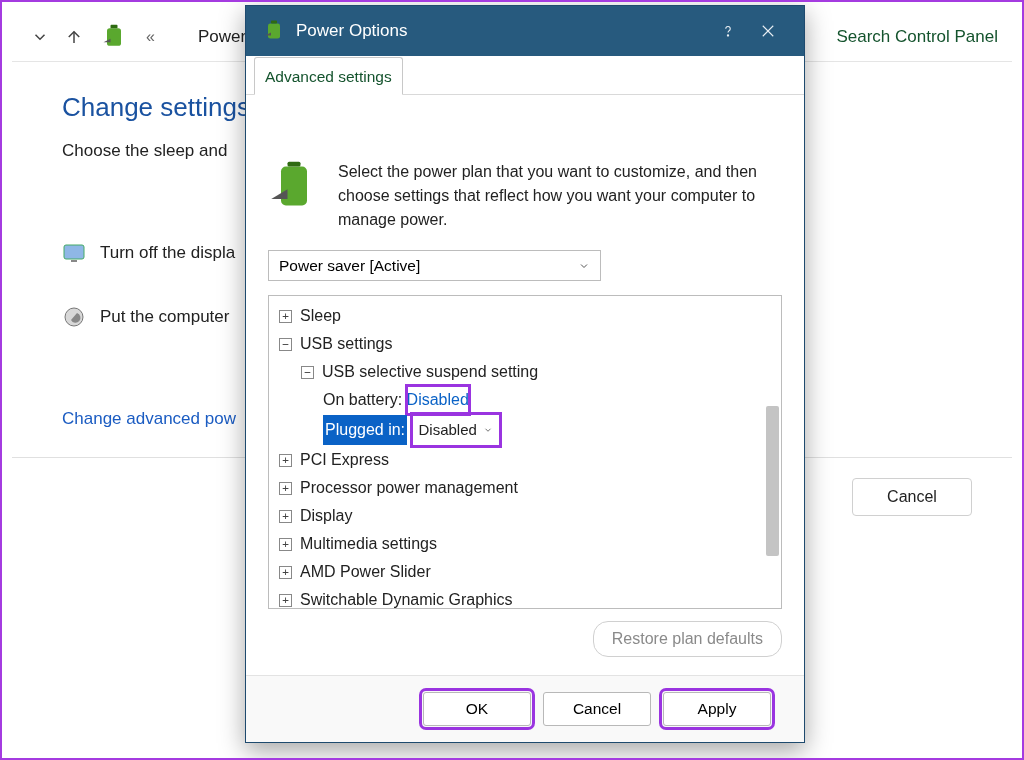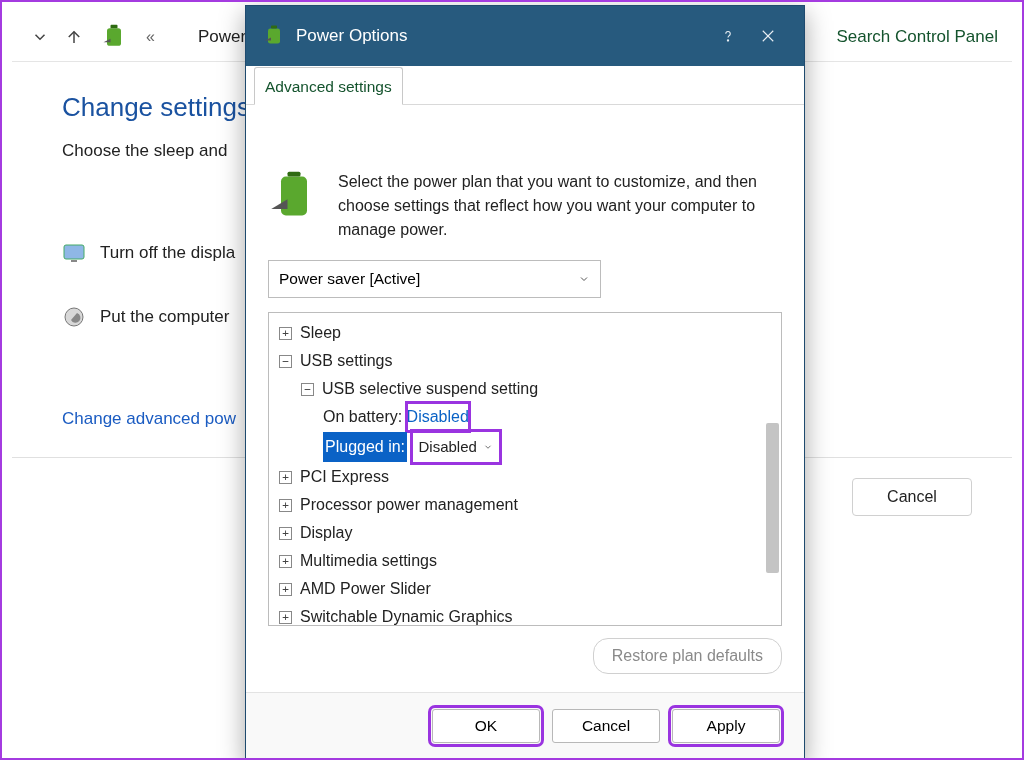--- a/index.html
+++ b/index.html
@@ -19,52 +19,52 @@
   .cp-sub { font-size:17px; color:#222; margin-bottom:80px;}
   .cp-row { display:flex; align-items:center; gap:14px; font-size:17px; color:#222; margin-bottom:40px;}
   .cp-row .ico { width:24px; height:24px; }
   .cp-link { color:#1b5cc2; font-size:17px; margin-top:40px; display:inline-block;}
 
   .cp-bottom { position:absolute; left:10px; right:10px; top:455px; border-top:1px solid #e0e0e0; height:80px;}
   .cp-cancel { position:absolute; right:40px; top:20px; width:120px; height:38px; background:#fff; border:1px solid #d0d0d0; border-radius:4px; font-size:16px; color:#222;}
 
   
   .dlg { position:absolute; left:243px; top:3px; width:560px; background:#fff; border:1px solid #1e4a6e; box-shadow:0 8px 24px rgba(0,0,0,.35); }
-  .dlg-title { background:#275a7e; color:#fff; height:60px; display:flex; align-items:center; padding:0 16px;}
+  .dlg-title { background:#275a7e; color:#fff; height:50px; display:flex; align-items:center; padding:0 16px;}
   .dlg-title-icon { width:24px; height:24px; margin-right:10px;}
   .dlg-title-text { font-size:17px; flex:1;}
   .dlg-title-btn { width:40px; height:40px; display:flex; align-items:center; justify-content:center; color:#e8eef3;}
   .dlg-title-btn svg { width:18px; height:18px; stroke:currentColor; fill:none; stroke-width:1.5;}
 
   .dlg-tabs { border-bottom:1px solid #d9d9d9; padding:0 8px;}
   .dlg-tab { display:inline-block; padding:10px 10px 8px; font-size:15.5px; color:#14532d; border:1px solid #c8c8c8; border-bottom:1px solid #fff; background:#fff; border-radius:3px 3px 0 0; position:relative; top:1px;}
 
   .dlg-content { padding:20px 22px 18px 22px; }
   .dlg-blurb { display:flex; gap:18px; margin-bottom:18px;margin-top:45px;}
   .dlg-blurb-icon { width:52px; height:52px; flex:none;}
   .dlg-blurb-text { font-size:16px; line-height:1.5; color:#222; }
 
-  .dlg-combo { width:333px; height:38px; padding:0 10px; border:1px solid #bcbcbc; background:#fff; font-size:15.5px; display:flex; align-items:center; justify-content:space-between; margin-bottom:14px;gap:25px;}
+  .dlg-combo { width:333px; height:31px; padding:0 10px; border:1px solid #bcbcbc; background:#fff; font-size:15.5px; display:flex; align-items:center; justify-content:space-between; margin-bottom:14px;gap:25px;}
   .dlg-combo svg{width:12px;height:12px;stroke:#555;fill:none;stroke-width:2;}
 
   .tree { border:1px solid #bcbcbc; height:314px; padding:6px 4px; overflow:hidden; position:relative; font-size:16px; color:#222;}
   .tree-row { display:flex; align-items:center; line-height:28px; white-space:nowrap;}
   .exp { width:13px; height:13px; border:1px solid #888; margin-right:8px; display:inline-flex; align-items:center; justify-content:center; font-size:11px; line-height:1; color:#444; font-family:monospace;}
   .ind0{padding-left:6px;} .ind1{padding-left:28px;} .ind2{padding-left:50px;}
   .lnkval { color:#0a62c6; }
   .sel-label { background:#0a62c6; color:#fff; padding:1px 2px; }
   .hl { outline:3px solid #9a34e0; outline-offset:-1px; display:inline-block;}
   .tree-scroll { position:absolute; right:2px; top:110px; width:13px; height:150px; background:#c4c4c4; border-radius:2px;}
   .mini-combo { display:inline-flex; align-items:center; border:1px solid #999; padding:1px 6px; font-size:15px; gap:6px;}
   .mini-combo svg{width:10px;height:10px;stroke:#555;fill:none;stroke-width:2;}
 
   .restore { text-align:right; margin-top:12px;}
   .restore button { padding:8px 18px; font-size:16px; color:#8a8a8a; background:#fff; border:1px solid #d0d0d0; border-radius:15px;}
 
-  .dlg-buttons { border-top:1px solid #e3e3e3; padding:16px 24px; display:flex; justify-content:flex-end; gap:12px; background:#f9f9f9;}
+  .dlg-buttons { border-top:1px solid #e3e3e3; padding:16px 33px; display:flex; justify-content:flex-end; gap:12px; background:#f9f9f9;}
   .dlg-buttons button { width:108px; height:34px; font-size:15.5px; background:#fff; border:1px solid #b8b8b8; border-radius:3px;}
   .btn-hl { outline:3px solid #9a34e0; outline-offset:1px;}
 
   
   .battery-svg .body{fill:#5aa82e;} .battery-svg .cap{fill:#2f6b12;} .battery-svg .plug{fill:#555;}
 </style>
 </head>
 <body>
 
 <div class="cp-toolbar">

